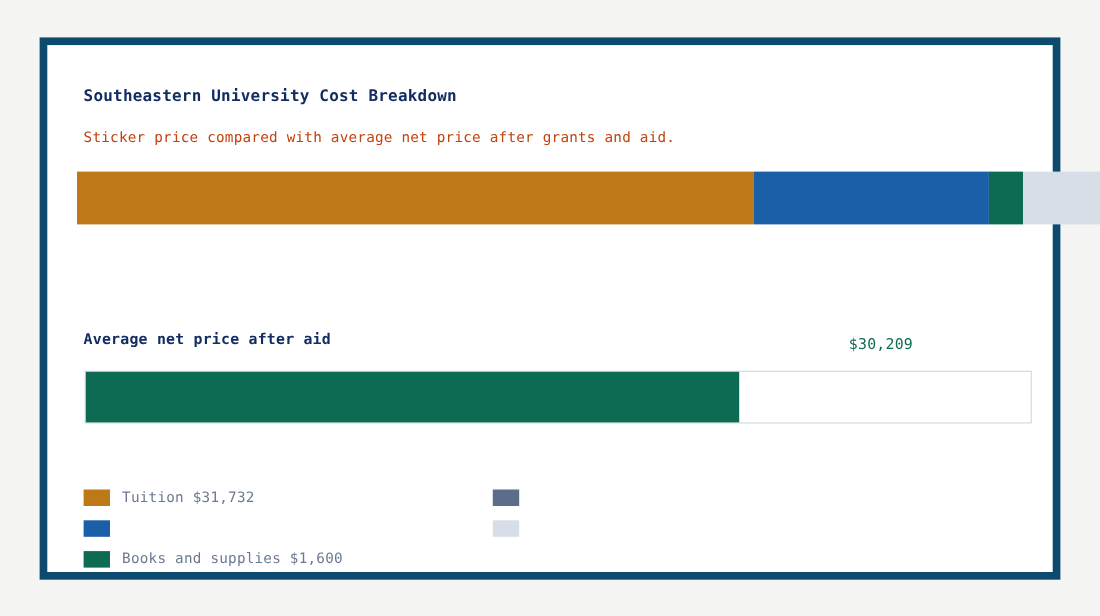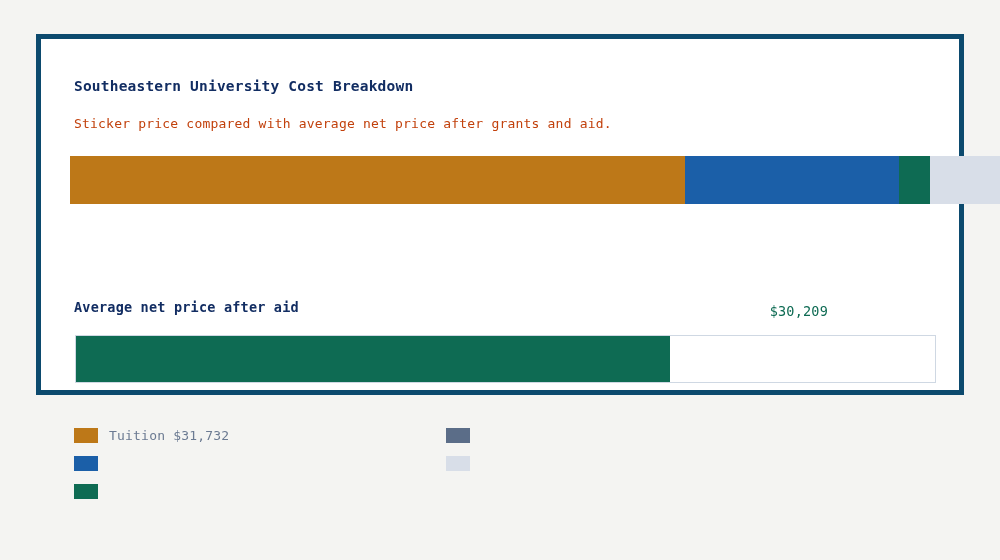--- a/index.html
+++ b/index.html
@@ -12,23 +12,23 @@
     background: #f4f4f2;
     font-family: "DejaVu Sans Mono", "Liberation Mono", monospace;
     overflow: hidden;
     position: relative;
   }
   .card {
     position: absolute;
     left: 36px;
     top: 34px;
     width: 928px;
-    height: 361px;
+    height: 493px;
     background: #ffffff;
-    border: 5px solid #0c4a6e;
+    border: 7px solid #0c4a6e;
     box-sizing: border-box;
     overflow: visible;
   }
   .card-inner {
     position: absolute;
     left: 0; top: 0;
     width: 100%; height: 100%;
   }
   .title {
     position: absolute;
@@ -125,21 +125,21 @@
 
   
   .legend {
     position: absolute;
     left: 33px;
     top: 382px;
     width: 760px;
   }
   .legend-col {
     position: absolute;
-    top: 0;
+    top: 15px;
     text-align: right;
   }
   .legend-col-left  { left: 0px; }
   .legend-col-right { left: 372px; }
   .legend-item {
     display: flex;
     align-items: center;
     height: 28px;
   }
   .swatch {
@@ -179,20 +179,21 @@
       <div class="legend-col legend-col-left">
         <div class="legend-item">
           <span class="swatch" style="background: rgb(189, 120, 24);"></span>
           <span class="legend-text">Tuition $31,732</span>
         </div>
         <div class="legend-item">
           <span class="swatch" style="background: rgb(27, 95, 168);"></span>
         </div>
         <div class="legend-item">
           <span class="swatch" style="background: rgb(14, 107, 83);"></span>
+          <span class="legend-text">Books and supplies $1,600</span>
         </div>
       </div>
       <div class="legend-col legend-col-right">
         <div class="legend-item">
           <span class="swatch" style="background: rgb(91, 109, 136);"></span>
         </div>
         <div class="legend-item">
           <span class="swatch" style="background: rgb(216, 222, 232);"></span>
         </div>
       </div>

